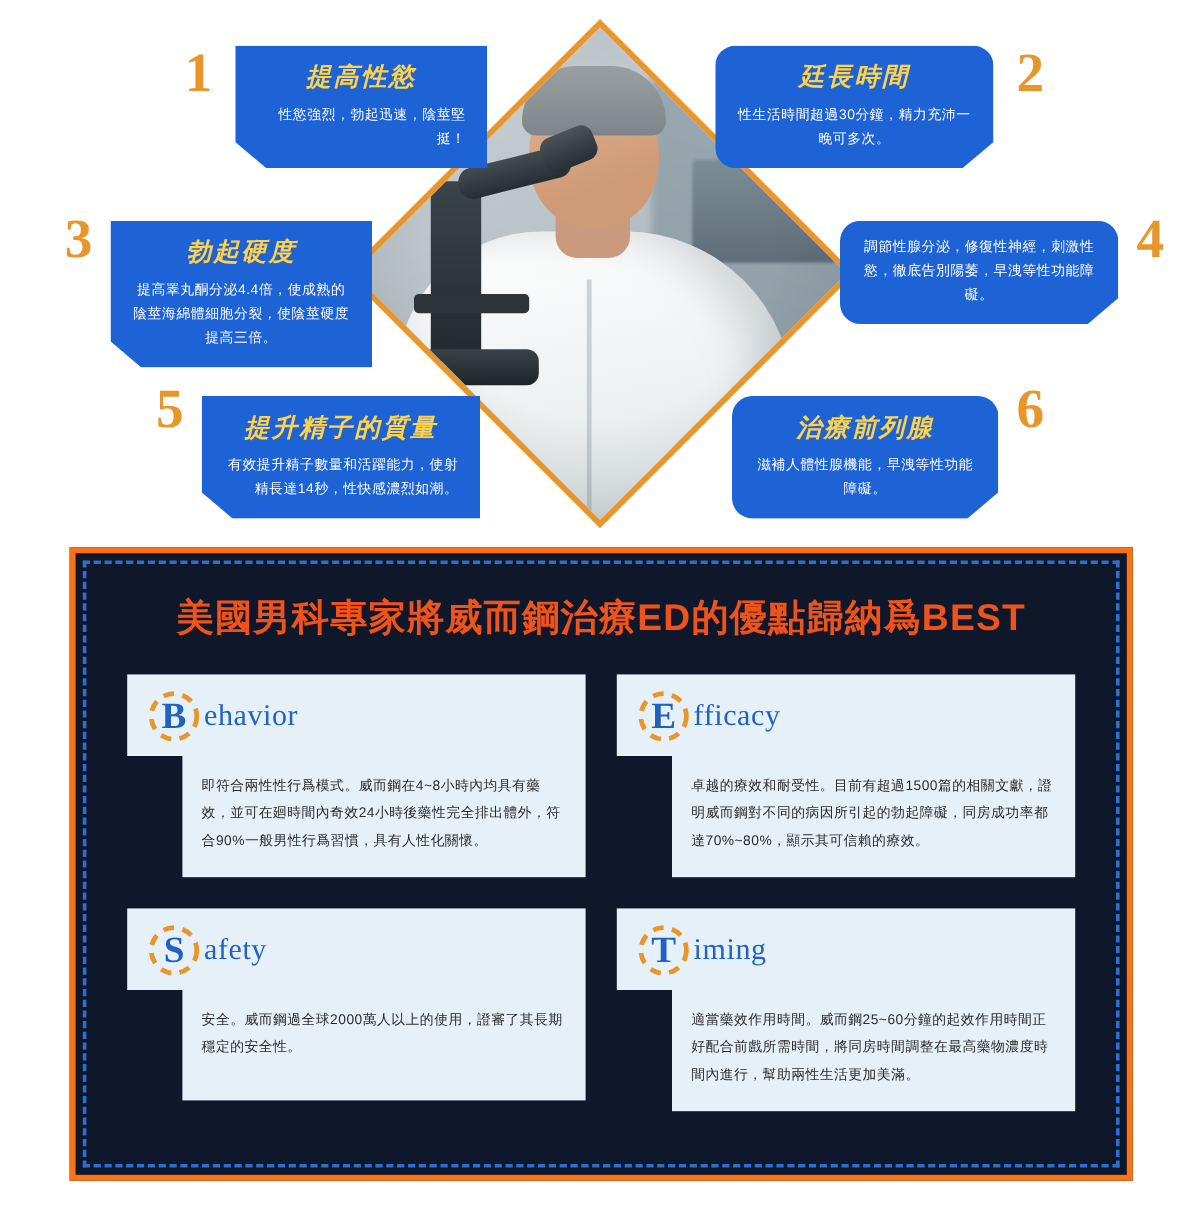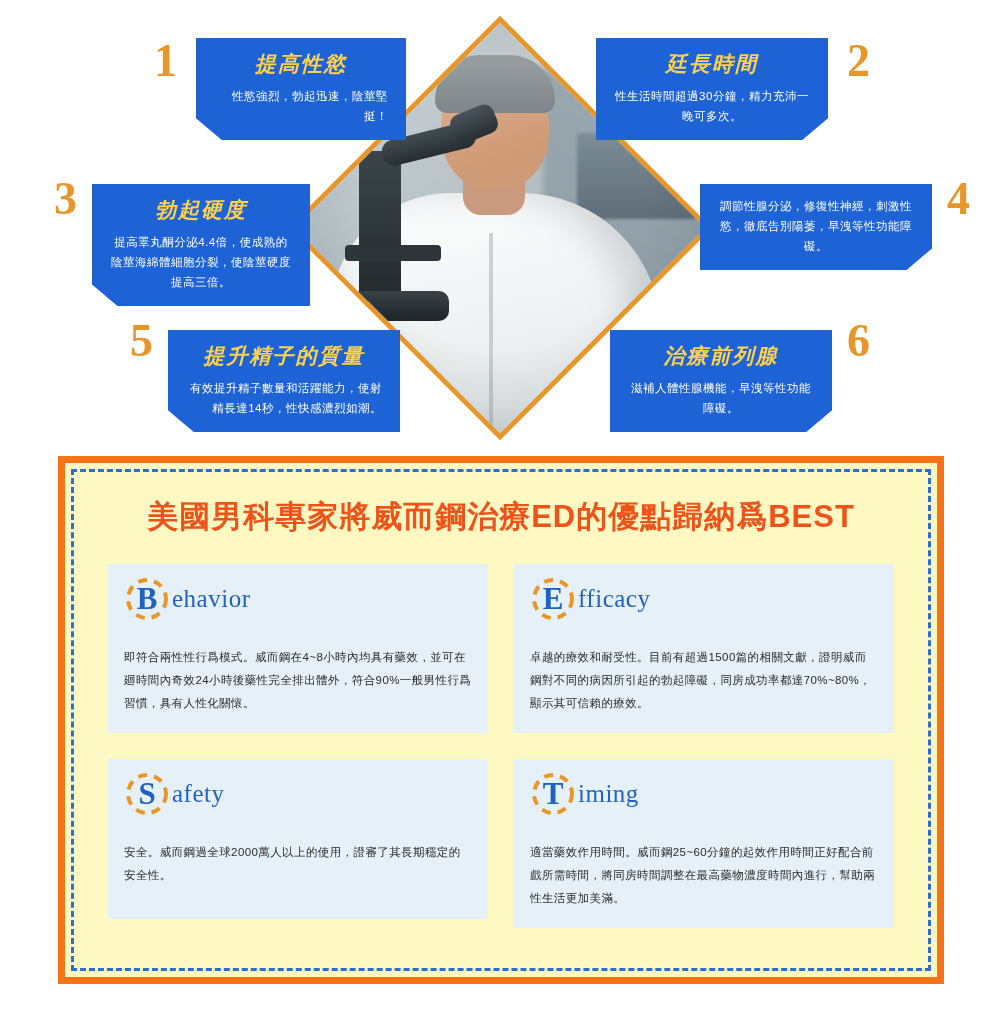--- a/index.html
+++ b/index.html
@@ -165,20 +165,21 @@
   .benefit .card {
     position: relative;
     background: #1e63d6;
     padding: 12px 18px 14px 18px;
   }
   .benefit.left .card {
     clip-path: polygon(0 0, 100% 0, 100% 100%, 26px 100%, 0 calc(100% - 22px));
   }
   .benefit.right .card {
     clip-path: polygon(0 0, 100% 0, 100% calc(100% - 22px), calc(100% - 26px) 100%, 0 100%);
+    border-radius: 17px;
   }
   .benefit h3 {
     margin: 0 0 8px 0;
     font-size: 21px;
     font-weight: bold;
     color: #ffd24a;
     letter-spacing: 2px;
     font-style: italic;
   }
   .benefit p {
@@ -214,22 +215,22 @@
   .benefit p { text-align: center; }
   #benefit-1 p, #benefit-5 p { text-align: right; }
 
   
   #best-section {
     position: absolute;
     left: 58px;
     top: 456px;
     width: 886px;
     height: 528px;
-    border: 7px solid #f97316;
-    background: #fef9c3;
+    border: 5px solid #f97316;
+    background: #0f172a;
     padding: 6px;
   }
   #best-inner {
     width: 100%;
     height: 100%;
     border: 3px dashed #2b6fd4;
     padding: 24px 34px 30px 34px;
   }
   #best-title {
     margin: 0 0 26px 0;
@@ -281,20 +282,21 @@
     letter-spacing: .5px;
   }
   .best-body {
     background: #e6f0f8;
     padding: 14px 16px 18px 16px;
     font-size: 11.5px;
     line-height: 2;
     color: #2b2b2b;
     letter-spacing: .4px;
     min-height: 92px;
+    margin-left: 46px;
   }
 </style>
 </head>
 <body>
 
 <div id="page">
 
   <div id="benefits-section">
 
     <div id="photo-diamond-wrap">

